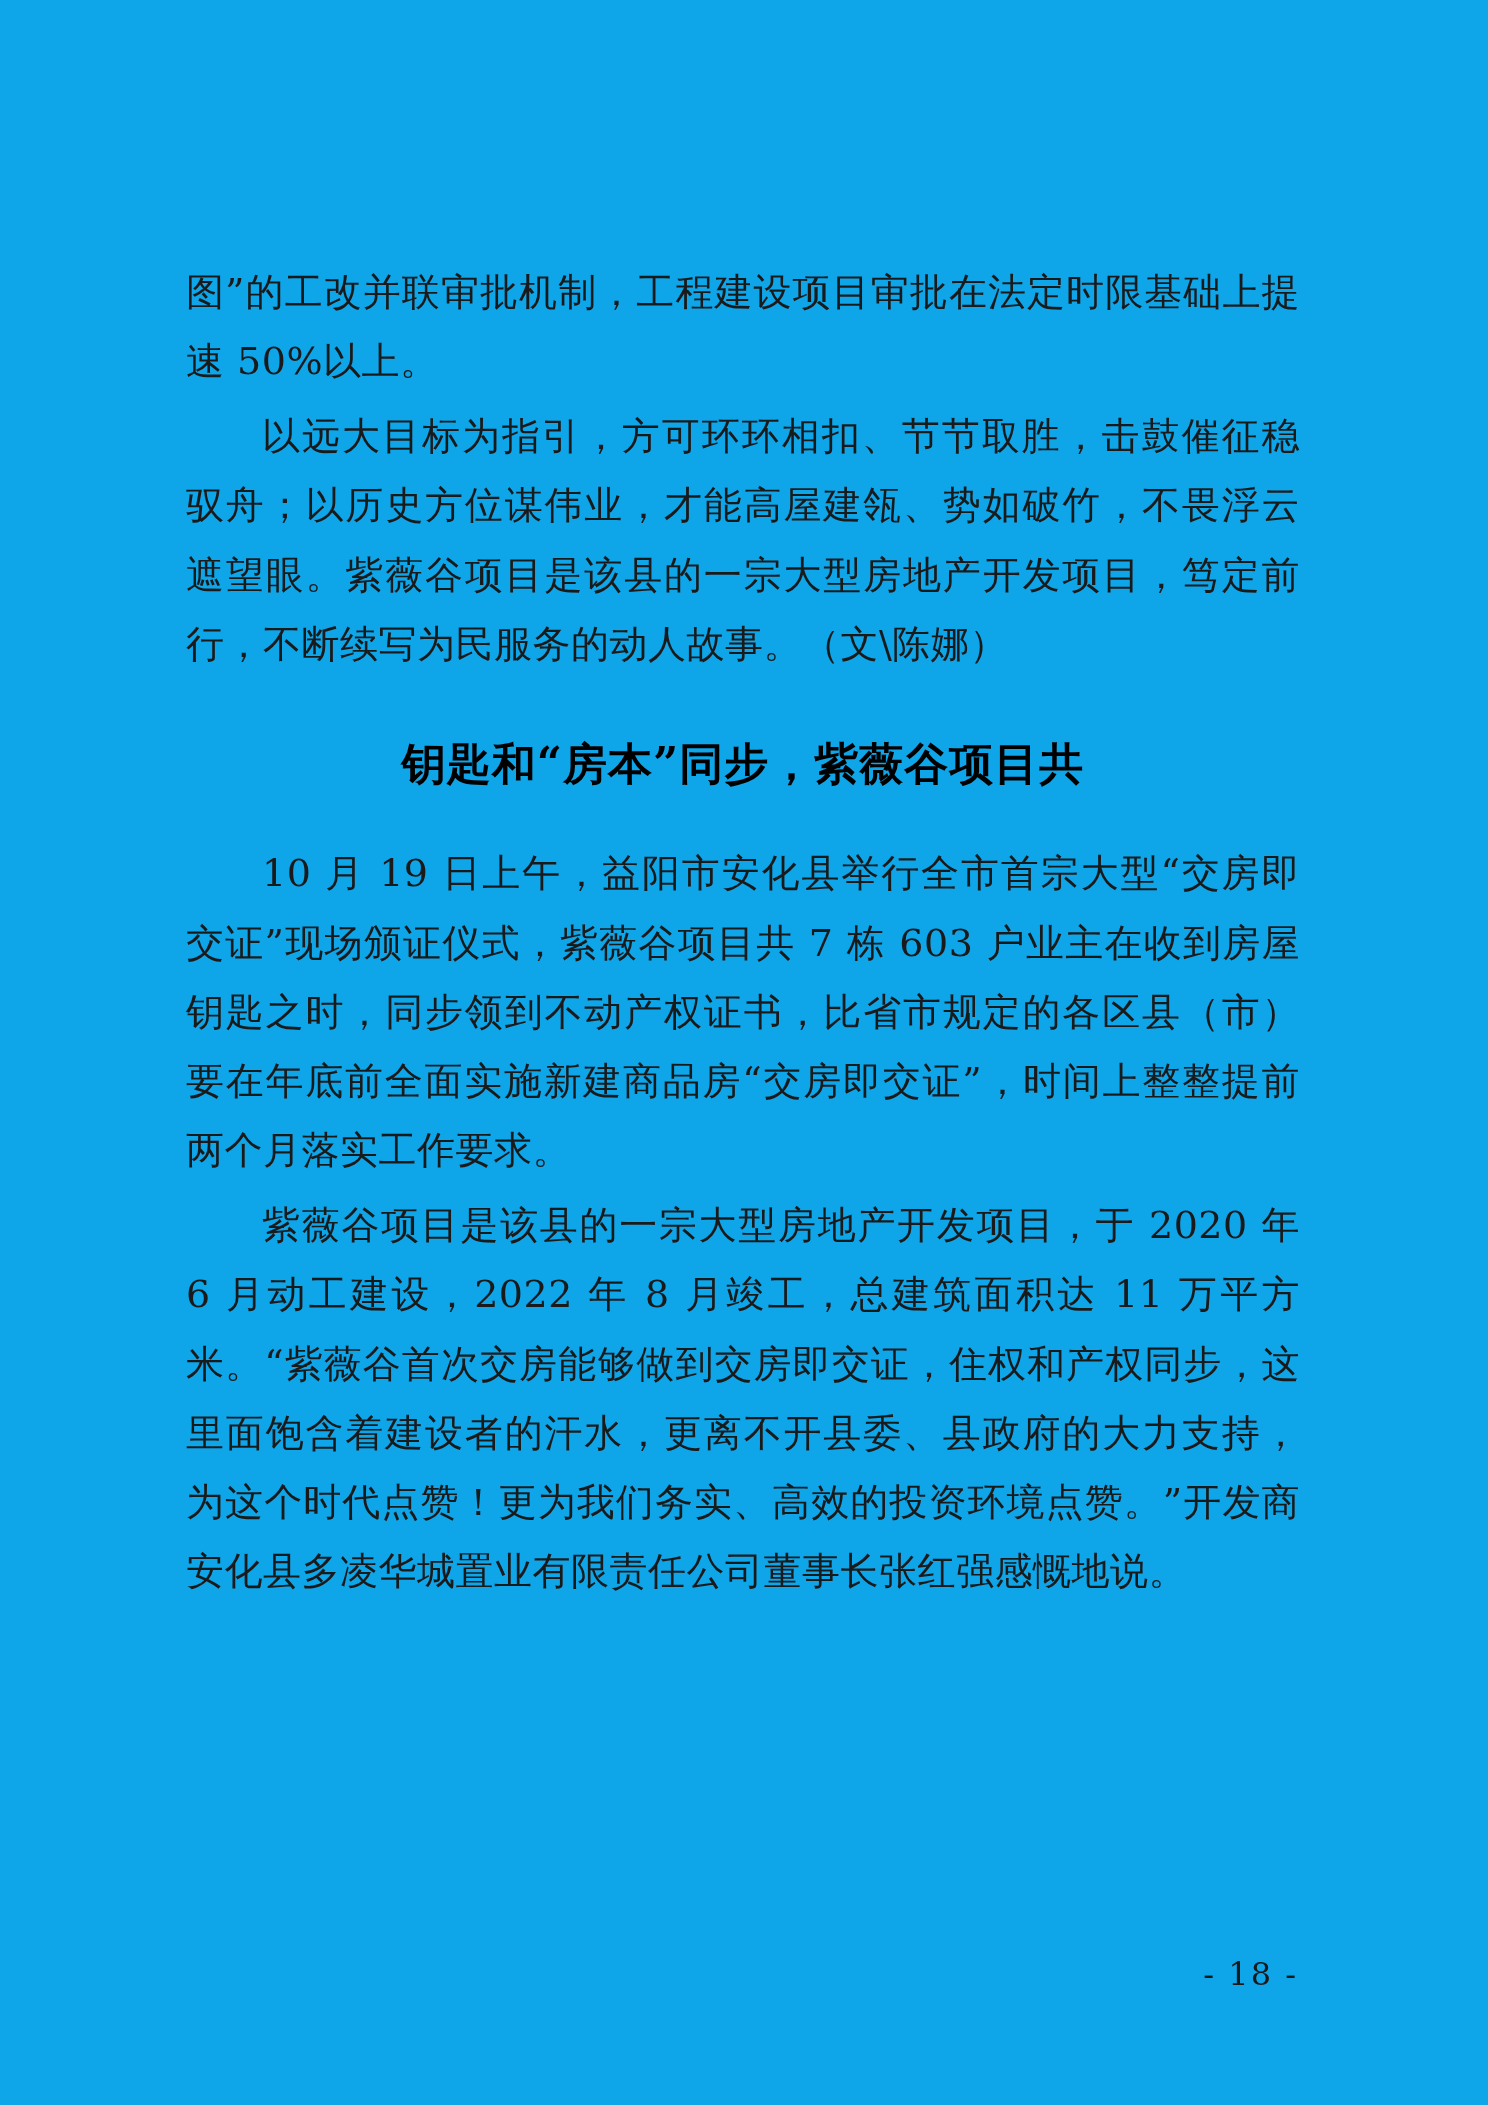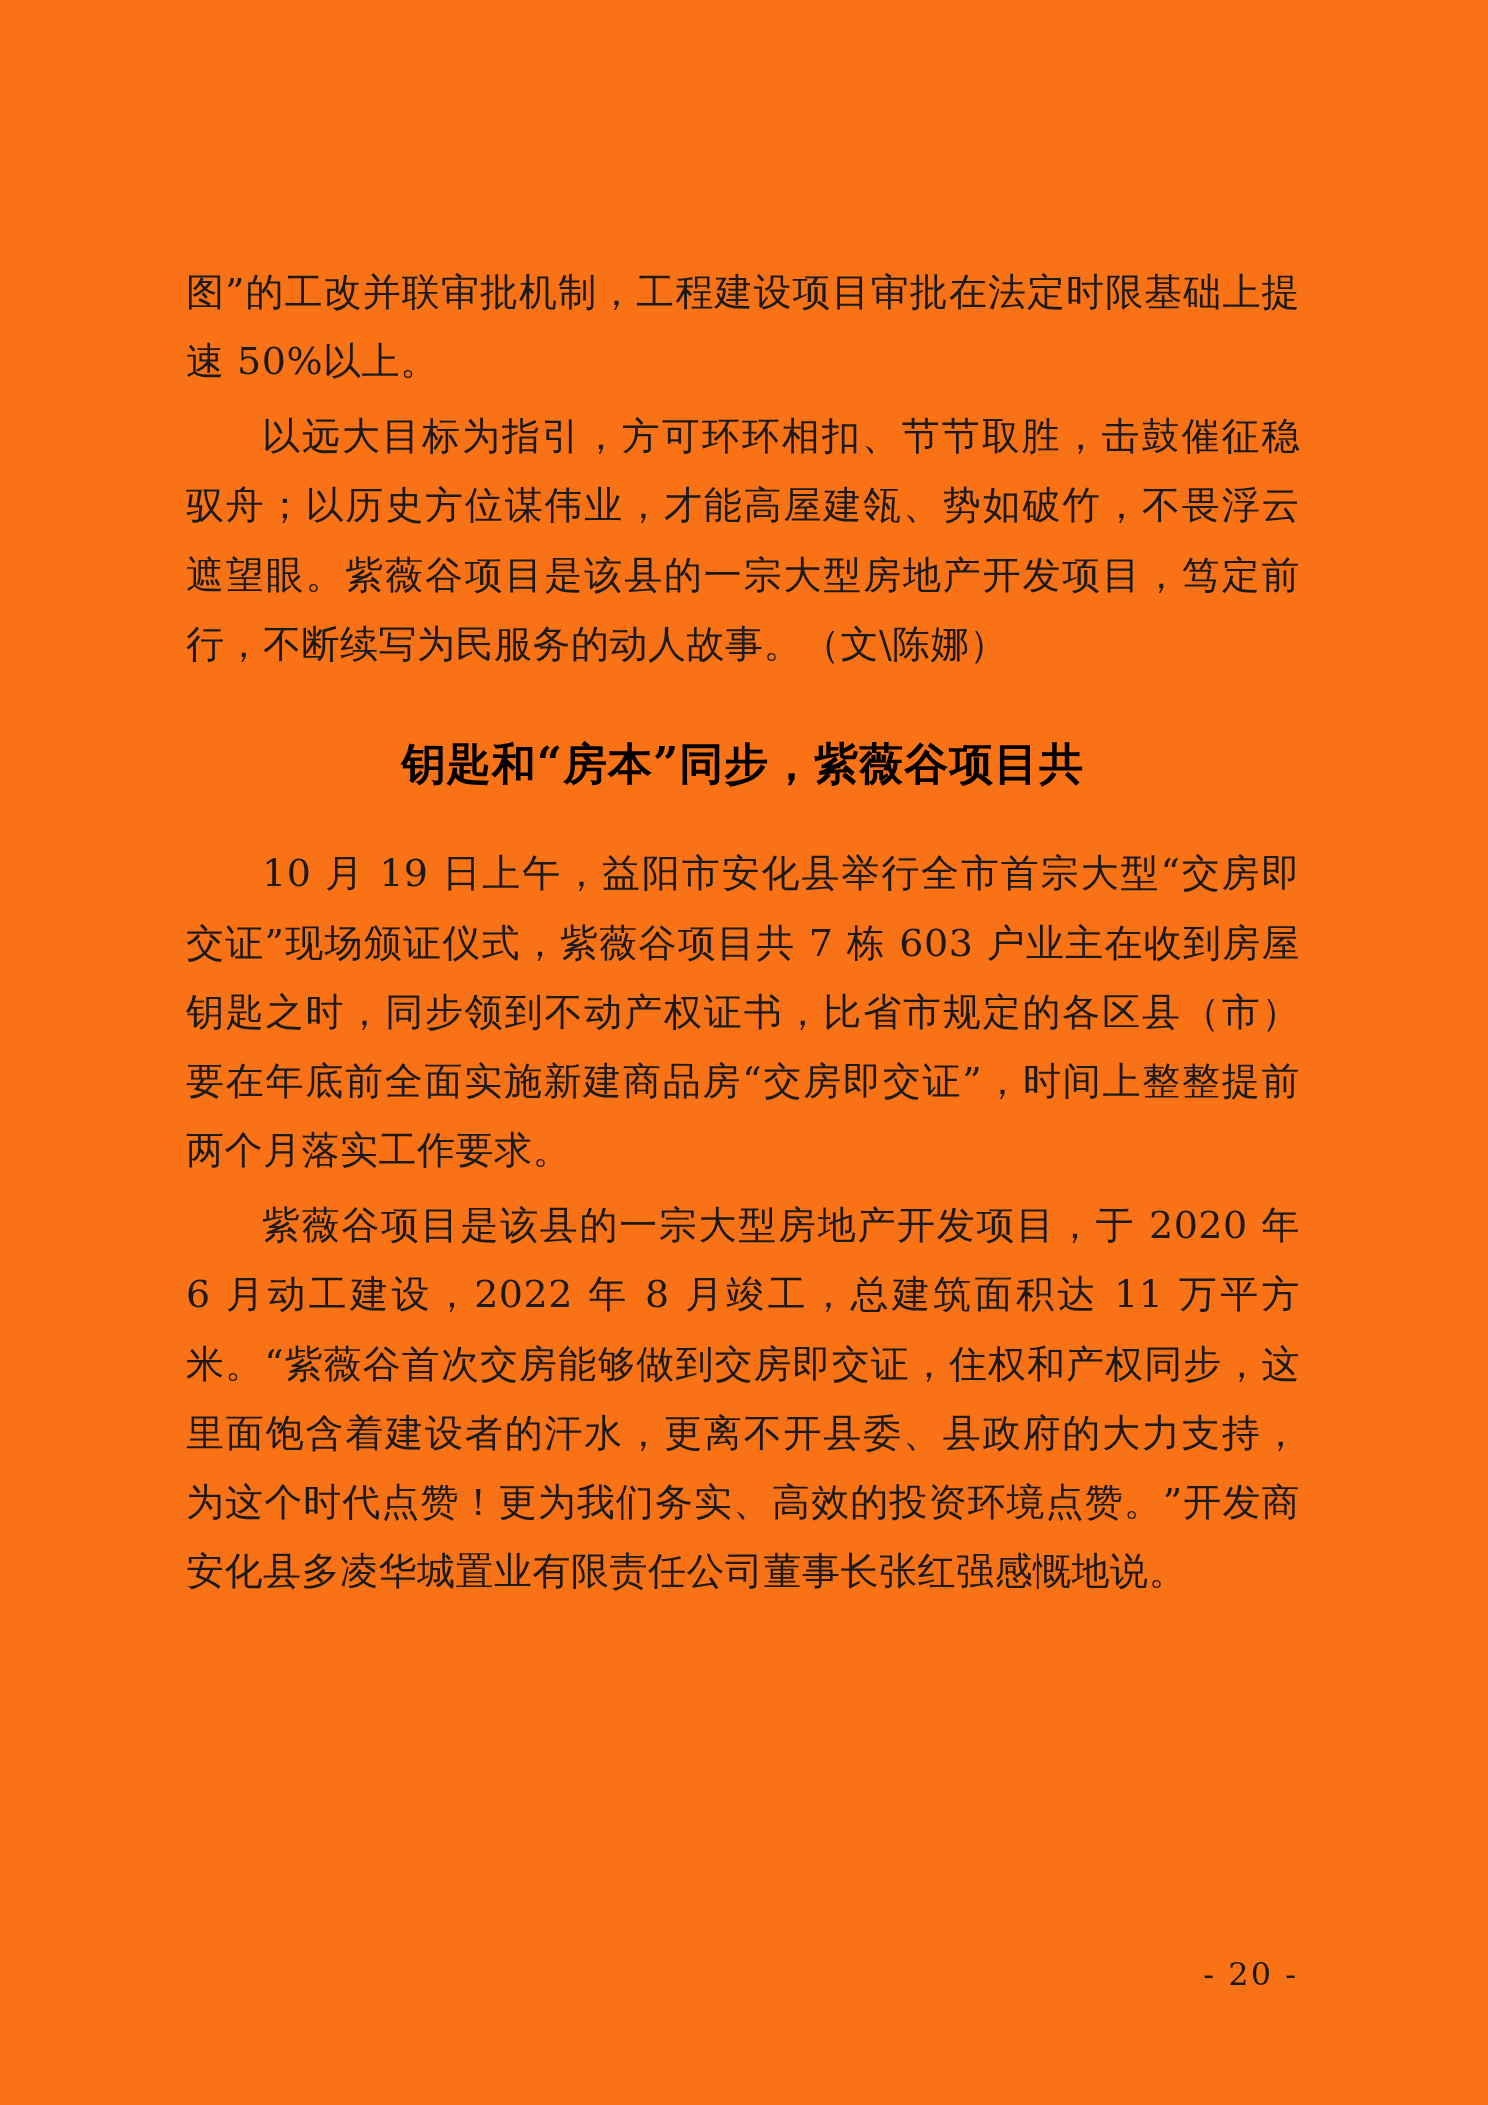--- a/index.html
+++ b/index.html
@@ -4,21 +4,21 @@
 <style>
   html, body {
     margin: 0;
     padding: 0;
     background: #ffffff;
   }
   .page {
     position: relative;
     width: 1488px;
     height: 2105px;
-    background: #f97316;
+    background: #0ea5e9;
     margin: 0 auto;
     box-sizing: border-box;
     font-family: "DejaVu Serif", "Liberation Serif", serif;
     color: #1a1a1a;
     overflow: hidden;
   }
   .content {
     position: absolute;
     left: 186px;
     top: 258px;
@@ -79,14 +79,14 @@
       <div class="title-line">钥匙和“房本”同步，紫薇谷项目共</div>
     </div>
 
     <div class="body-block">
       <p class="para indent">10 月 19 日上午，益阳市安化县举行全市首宗大型“交房即交证”现场颁证仪式，紫薇谷项目共 7 栋 603 户业主在收到房屋钥匙之时，同步领到不动产权证书，比省市规定的各区县（市）要在年底前全面实施新建商品房“交房即交证”，时间上整整提前两个月落实工作要求。</p>
       <p class="para indent">紫薇谷项目是该县的一宗大型房地产开发项目，于 2020 年 6 月动工建设，2022 年 8 月竣工，总建筑面积达 11 万平方米。“紫薇谷首次交房能够做到交房即交证，住权和产权同步，这里面饱含着建设者的汗水，更离不开县委、县政府的大力支持，为这个时代点赞！更为我们务实、高效的投资环境点赞。”开发商安化县多凌华城置业有限责任公司董事长张红强感慨地说。</p>
     </div>
 
   </div>
 
-  <div class="page-number">- 20 -</div>
+  <div class="page-number">- 18 -</div>
 </div>
 
 </body></html>

